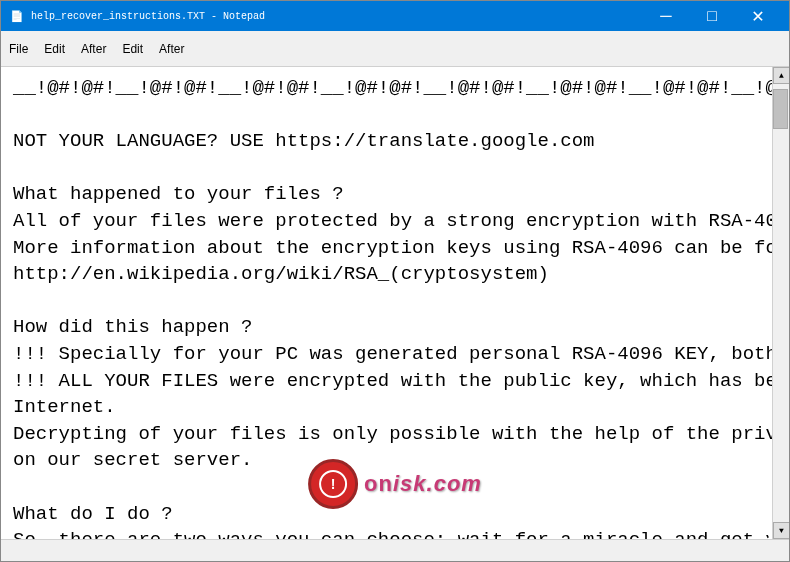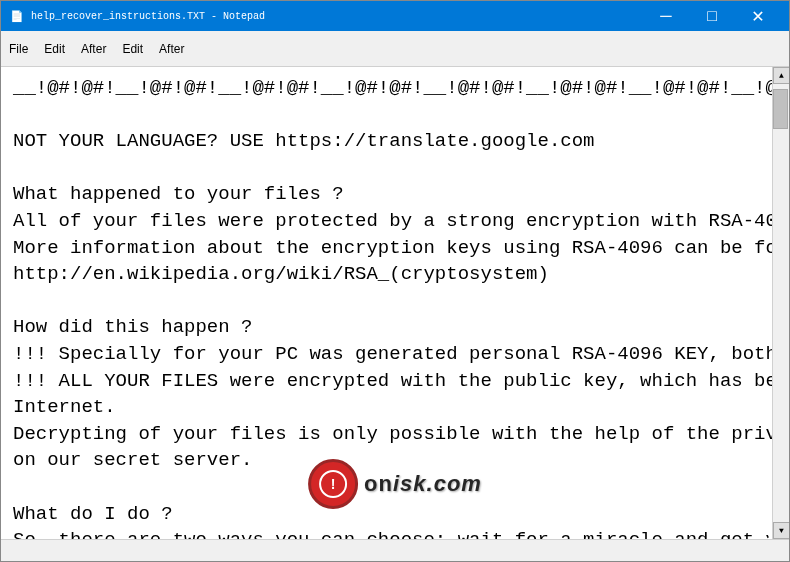--- a/index.html
+++ b/index.html
@@ -181,21 +181,21 @@
 
     .watermark-circle svg {
       width: 30px;
       height: 30px;
     }
 
     .watermark-text {
       font-family: Arial, sans-serif;
       font-size: 22px;
       font-weight: bold;
-      color: #000000;
+      color: #be185d;
       text-shadow: 1px 1px 2px rgba(0,0,0,0.4);
       letter-spacing: 1px;
     }
 
     .status-bar {
       height: 22px;
       background: #f0f0f0;
       border-top: 1px solid #d0d0d0;
       display: flex;
       align-items: center;

